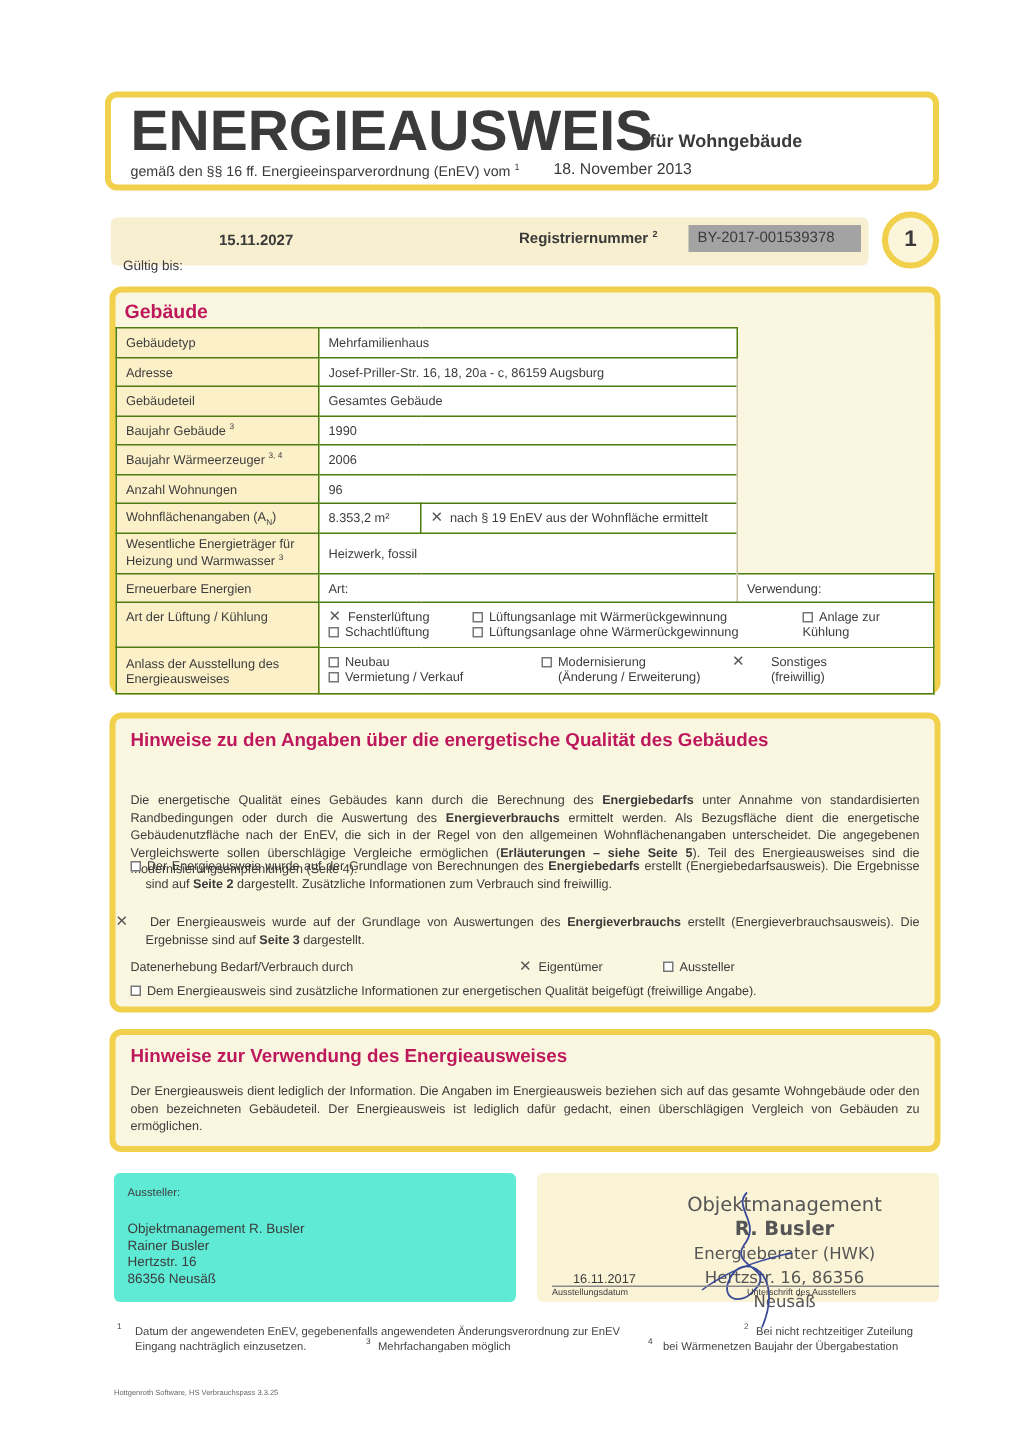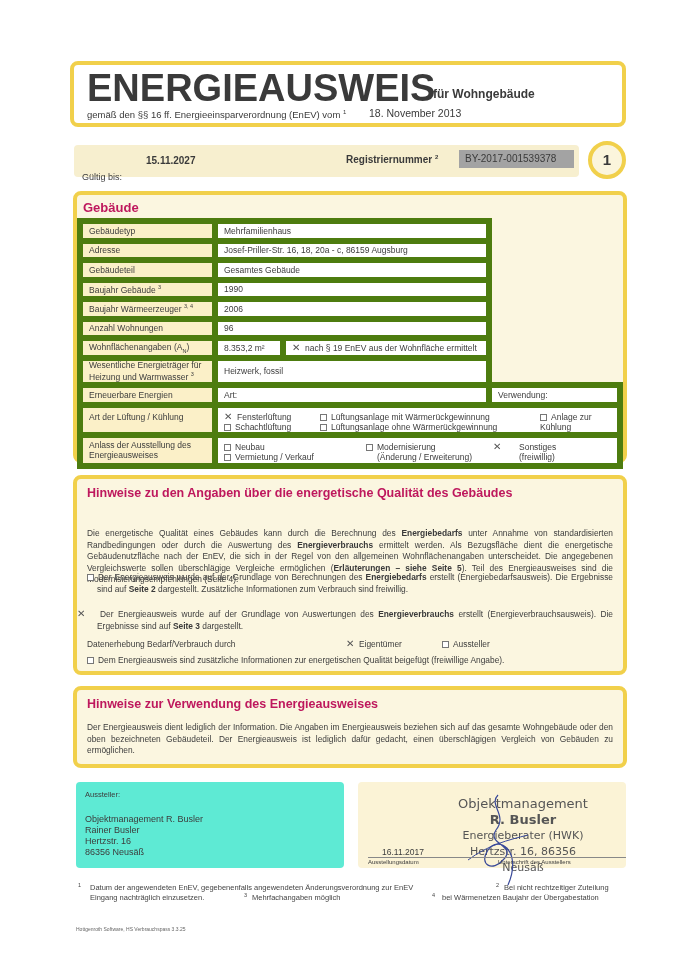--- a/index.html
+++ b/index.html
@@ -23,21 +23,21 @@
   .reg-value { left: 385px; top: 5px; width: 115px; height: 18px; background: #a3a3a3; font-size: 10px; padding: 3px 6px; color: #3a3a3a; }
   .page-circle { left: 588px; top: 141px; width: 38px; height: 38px; border: 4px solid #f1d04b; border-radius: 50%; background: #fbf5dc; font-size: 15px; font-weight: bold; text-align: center; line-height: 30px; color: #3a3a3a; }
 
   
   .panel { border: 4px solid #f1d04b; border-radius: 8px; background: #fbf6e0; }
   .panel-head { font-weight: bold; color: #be185d; }
 
   .building { left: 73px; top: 191px; width: 554px; height: 272px; }
   .building .panel-head { position: absolute; left: 6px; top: 5px; font-size: 13px; }
   table.bt { position: absolute; left: 0; top: 23px; border-collapse: collapse; font-size: 8.5px; color: #3c3c3c; }
-  table.bt td { border: 6px solid #4d7c0f; padding: 0 6px; height: 19.5px; vertical-align: middle; }
+  table.bt td { border: 1px solid #4d7c0f; padding: 0 6px; height: 19.5px; vertical-align: middle; }
   table.bt td.lbl { background: #fbf0c8; width: 135px; }
   table.bt td.val { background: #fff; }
   table.bt td.empty { background: #fbf6e0; border: none; border-left: 1px solid #c9c2a4; }
   sup { font-size: 5.5px; }
   .chk { display: inline-block; width: 7px; height: 7px; border: 1px solid #777; margin-right: 4px; vertical-align: -1px; background: #fff; }
   .xchk { display: inline-block; width: 10px; font-size: 10px; color: #555; margin-right: 3px; line-height: 8px; }
 
   .hinweise { left: 73px; top: 475px; width: 554px; height: 200px; }
   .hinweise .panel-head, .verwendung .panel-head { position: absolute; left: 10px; top: 7px; font-size: 12.5px; }
   .ptxt { position: absolute; left: 10px; right: 10px; font-size: 8.4px; line-height: 11.5px; text-align: justify; color: #3c3c3c; }

